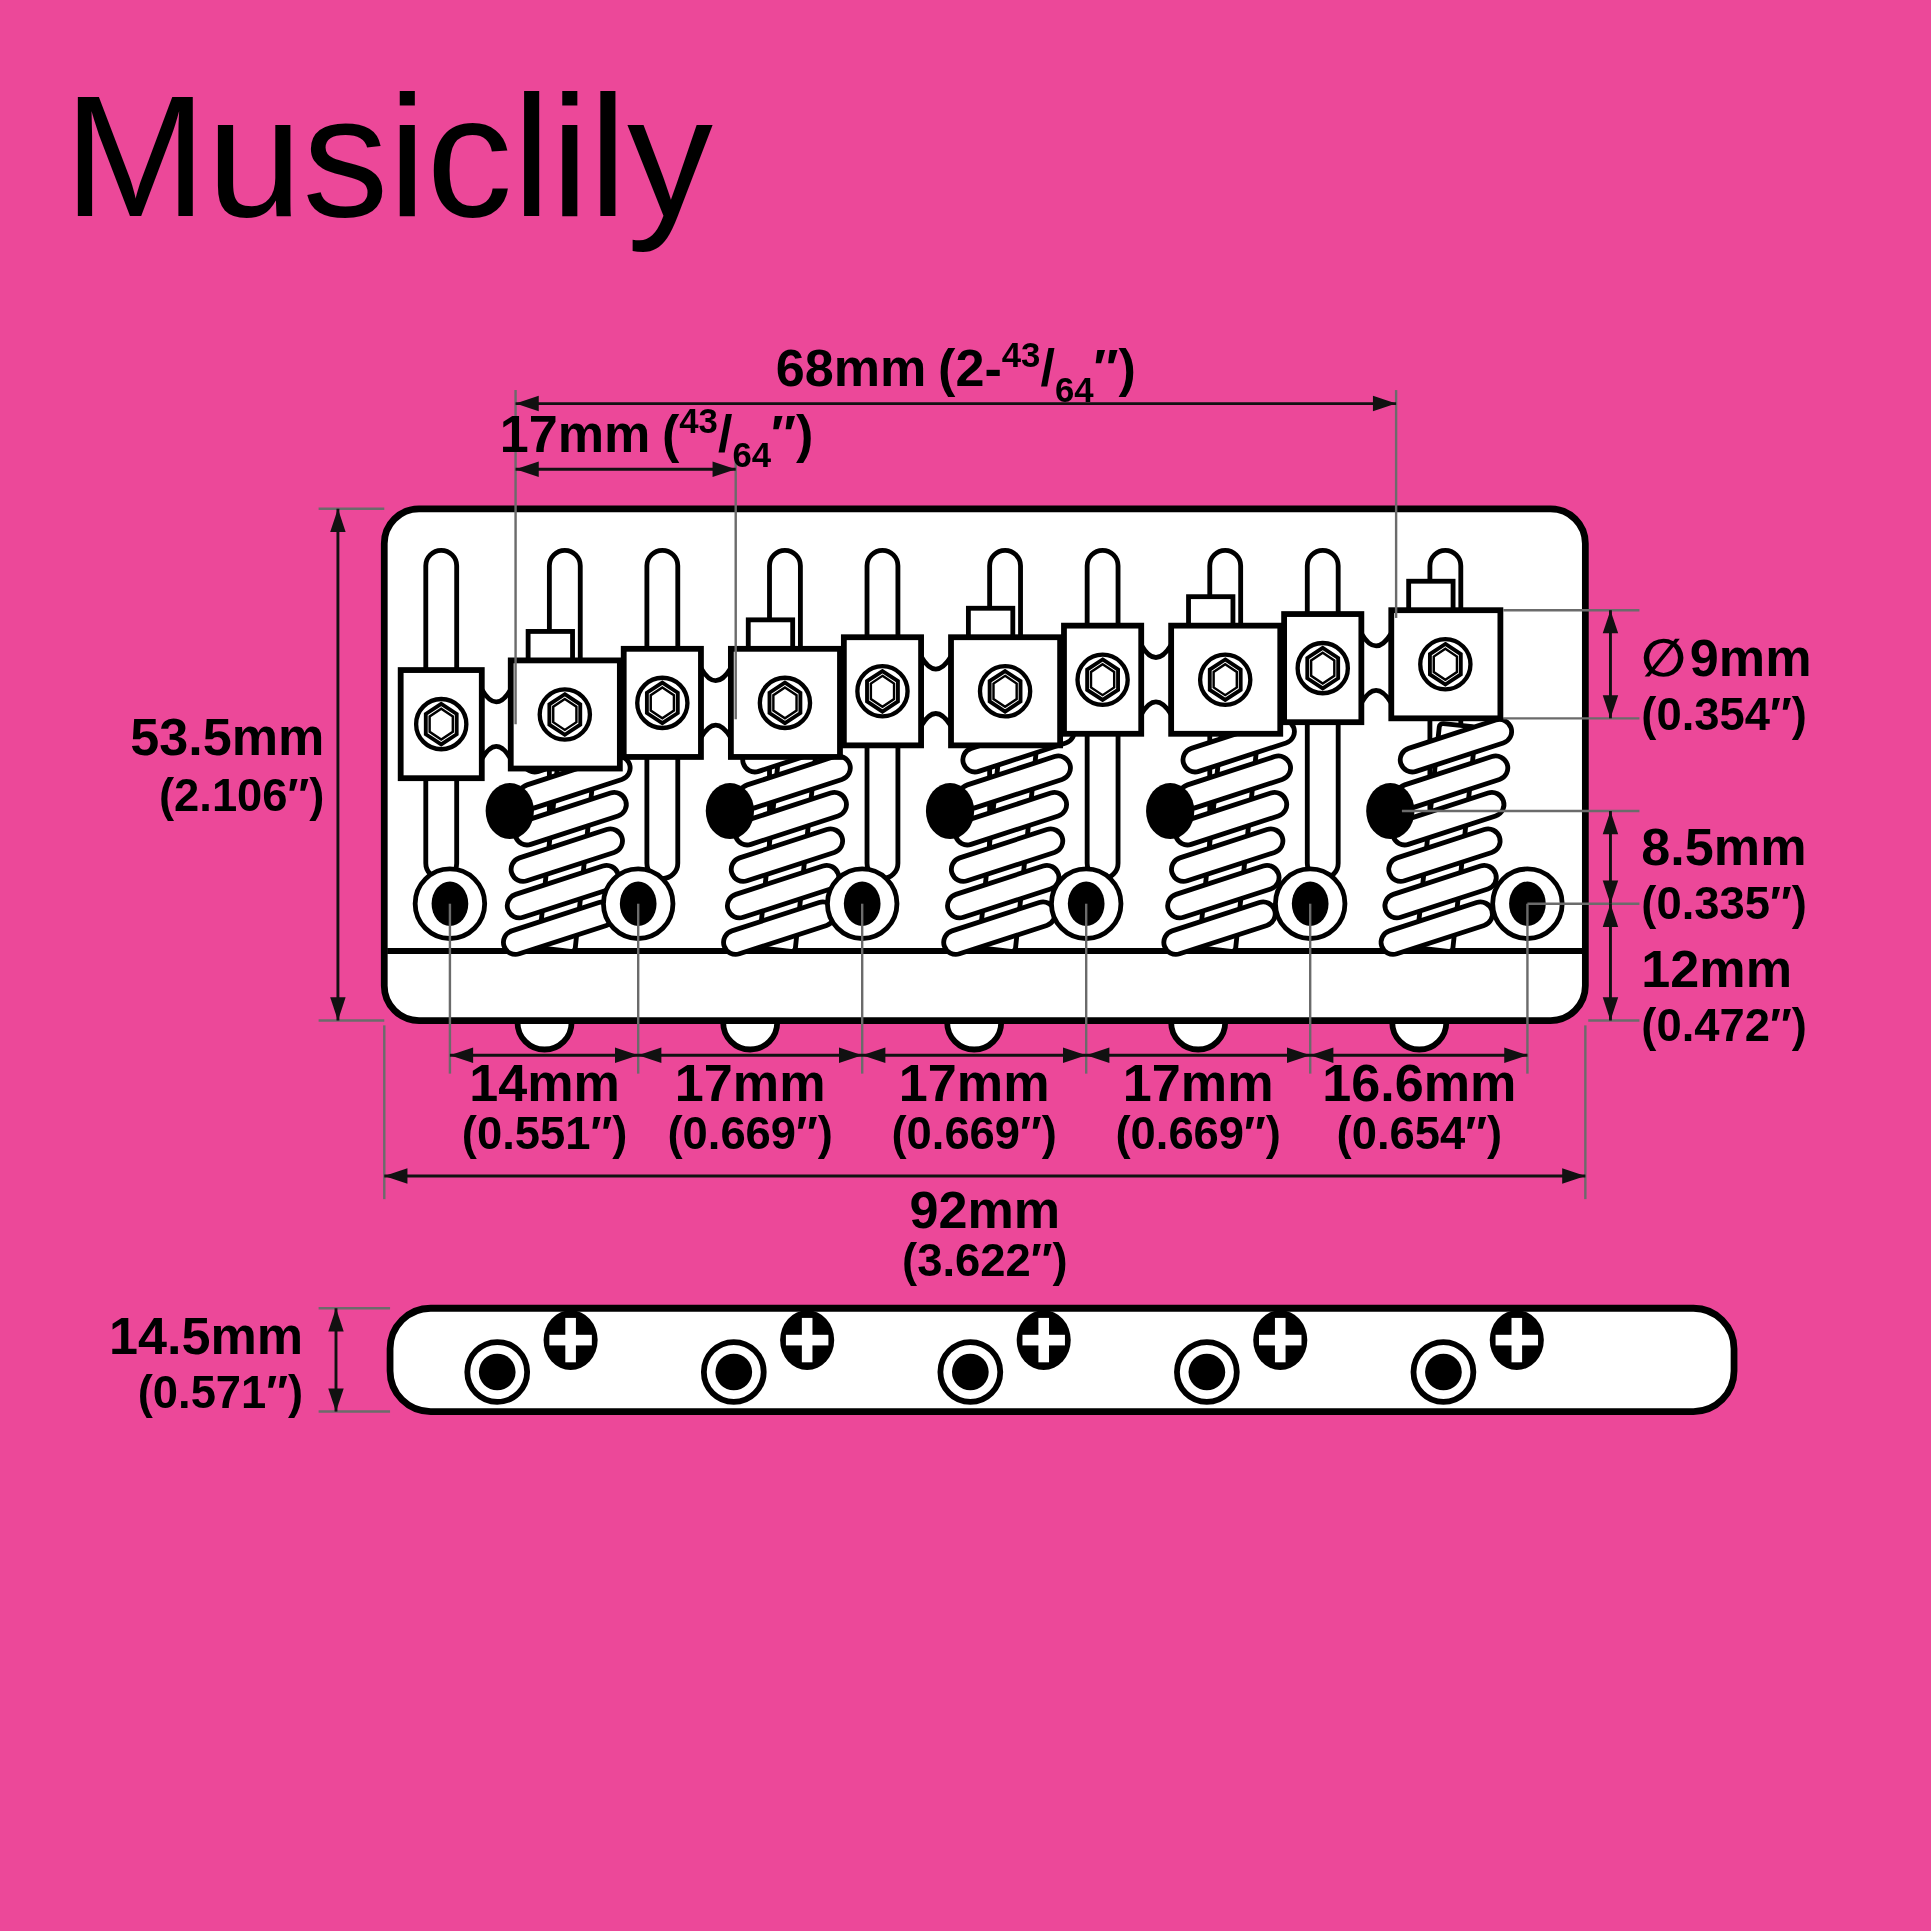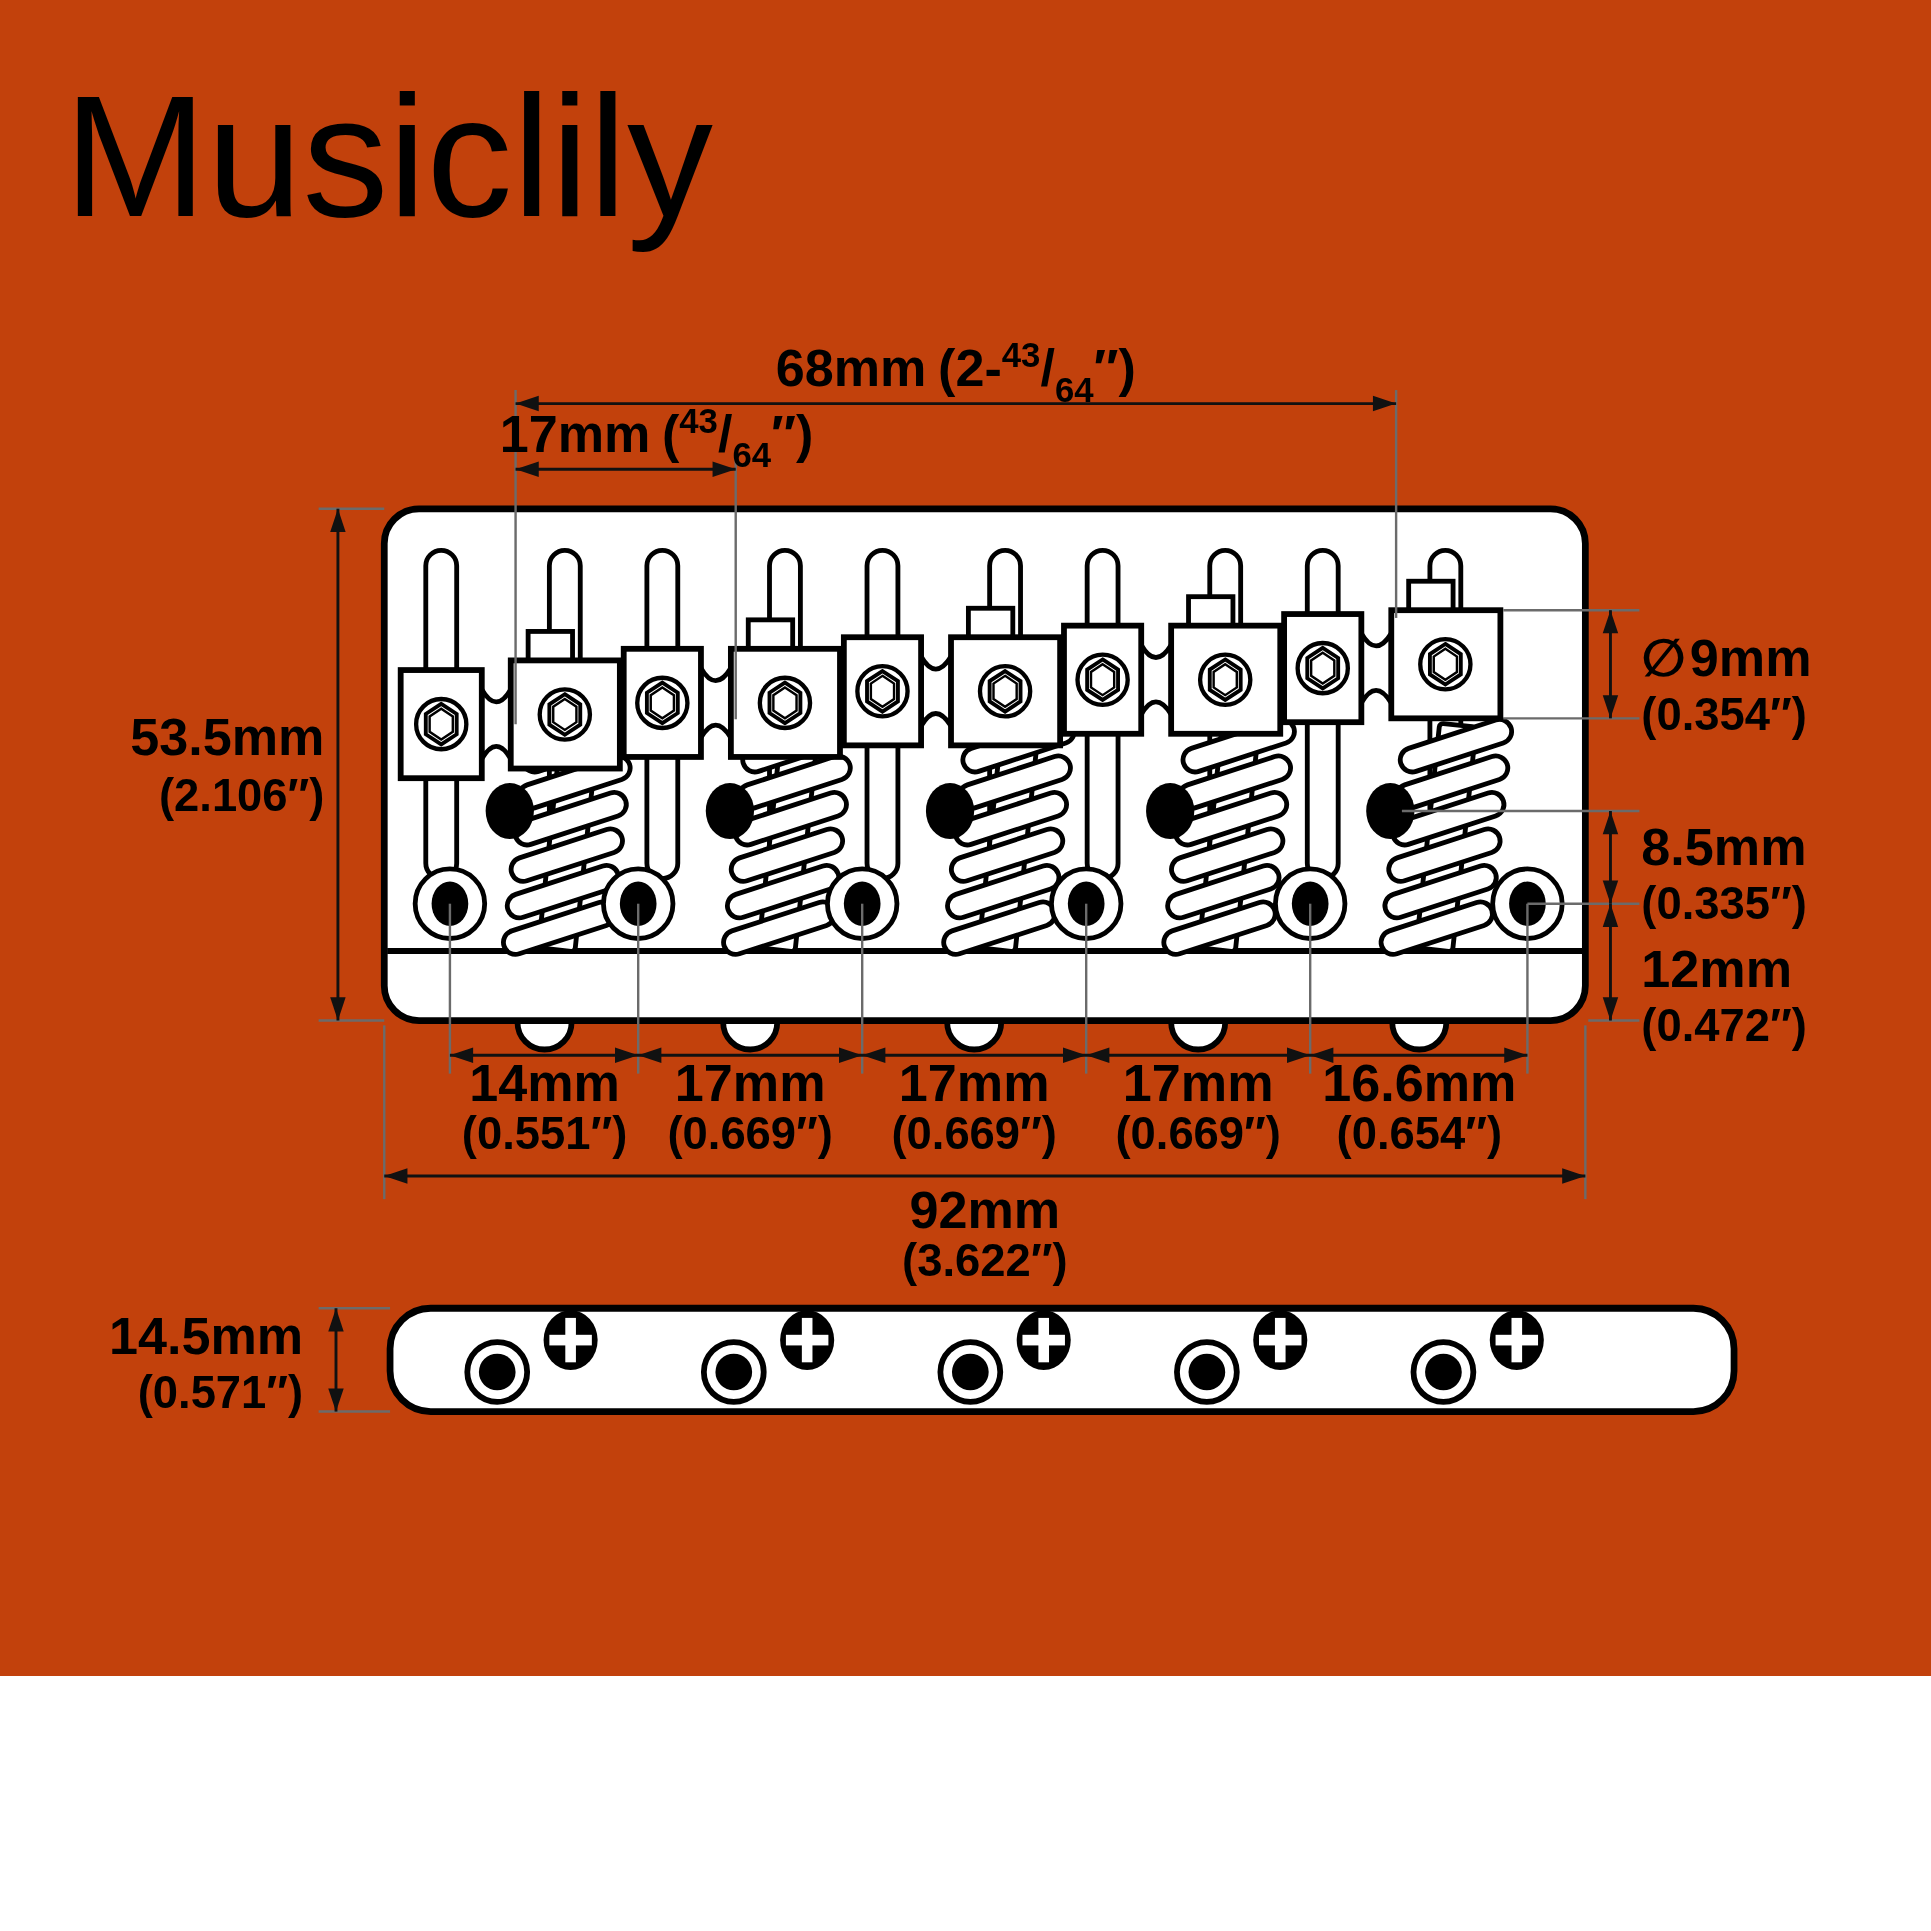--- a/index.html
+++ b/index.html
@@ -1,16 +1,16 @@
 <!DOCTYPE html>
 <html><head>
 <meta charset="utf-8">
 <style>
   html,body{margin:0;padding:0;background:#ffffff;}
-  .page{position:relative;width:1931px;height:1676px;background:#c2410c;overflow:hidden;}
+  .page{position:relative;width:1931px;height:1931px;background:#ec4899;overflow:hidden;}
   svg{display:block;}
   .title-text{font-family:"Liberation Sans","DejaVu Sans",sans-serif;font-weight:400;font-size:178px;fill:#000;}
   .dim{font-family:"Liberation Sans","DejaVu Sans",sans-serif;font-weight:bold;font-size:54px;fill:#000;}
   .dimS{font-size:47px;}
   .frU{font-size:36px;}
   .frD{font-size:36px;}
   .shape{fill:#ffffff;stroke:#000000;}
   .ext{stroke:#6b6b6b;stroke-width:2.5;fill:none;}
   .dimline{stroke:#111111;stroke-width:3;fill:none;}
   .arrow{fill:#111111;stroke:none;}

